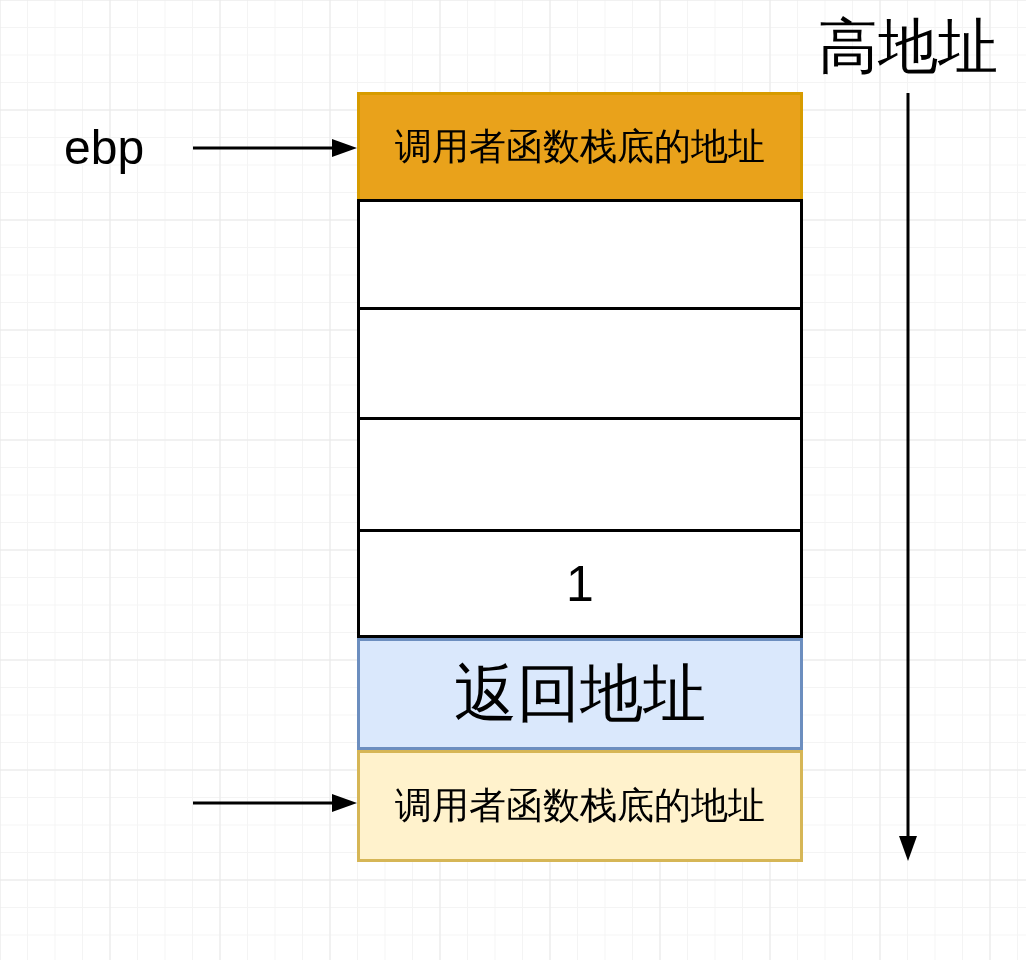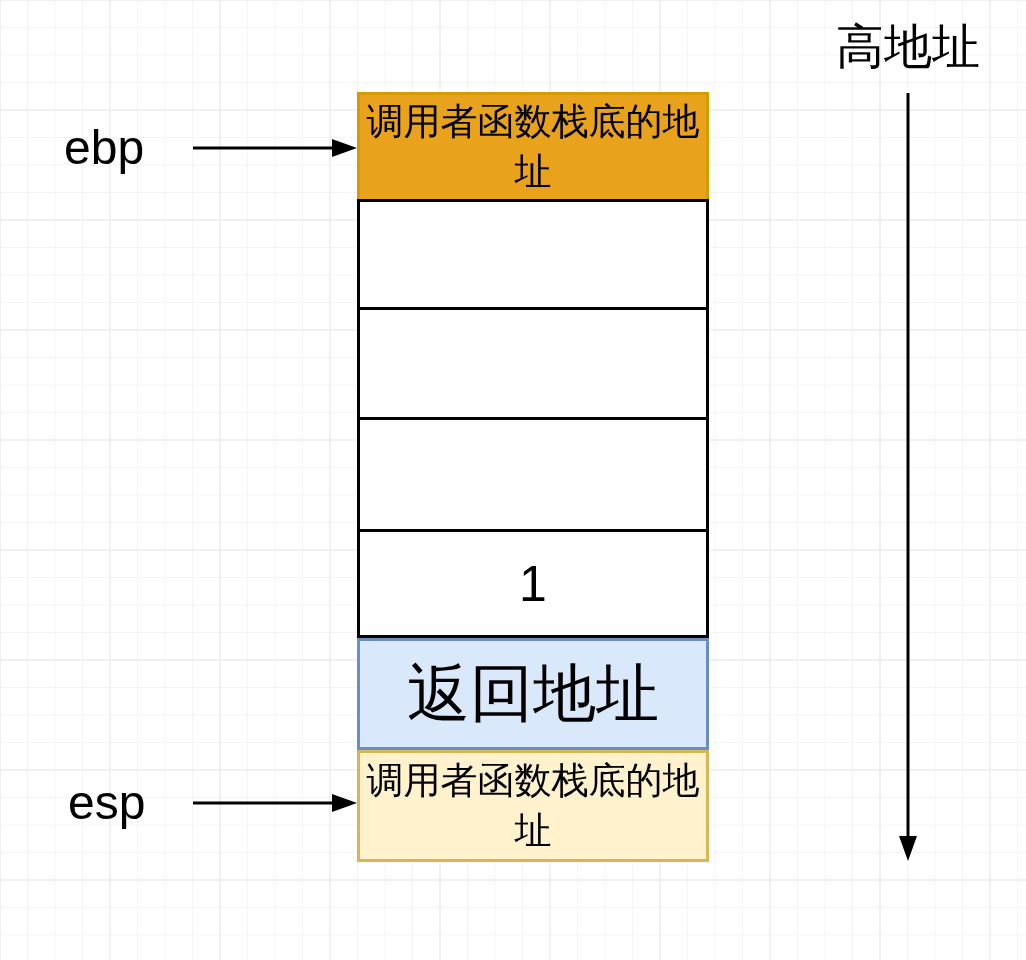--- a/index.html
+++ b/index.html
@@ -20,21 +20,21 @@
       linear-gradient(#f4f4f4 1px, transparent 1px),
       linear-gradient(90deg, #f4f4f4 1px, transparent 1px);
     background-size: 110px 110px, 110px 110px, 27.5px 27.5px, 27.5px 27.5px;
     background-position: -0.5px -0.5px;
   }
 
   
   .cell {
     position: absolute;
     left: 357px;
-    width: 352px;
+    width: 446px;
     box-sizing: border-box;
     display: flex;
     align-items: center;
     justify-content: center;
     color: #000000;
     text-align: center;
   }
   .cell-orange {
     background: #E9A21B;
     border: 3px solid #D79B00;
@@ -66,21 +66,21 @@
     line-height: 54px;
     text-align: right;
   }
 
   
   .addr-label {
     position: absolute;
     left: 808px;
     width: 200px;
     text-align: center;
-    font-size: 48px;
+    font-size: 60px;
     color: #000000;
     line-height: 54px;
   }
 
   .arrow-layer {
     position: absolute;
     left: 0;
     top: 0;
     width: 1026px;
     height: 960px;
@@ -115,21 +115,20 @@
   <div class="cell cell-blue" style="top:638px;height:112px;">
     <span>返回地址</span>
   </div>
 
   <div class="cell cell-yellow" style="top:750px;height:112px;">
     <span>调用者函数栈底的地址</span>
   </div>
 
   <div class="pointer-label" style="left:64px;top:121px;">ebp</div>
 
-  <div class="pointer-label" style="left:68px;top:776px;">esp</div>
 
   <div class="addr-label" style="top:20px;">高地址</div>
 
 
   <svg class="arrow-layer" viewBox="0 0 1026 960">
 
     <g>
       <line x1="193" y1="148" x2="334" y2="148" stroke="#000000" stroke-width="3"></line>
       <polygon points="357,148 332,139 332,157" fill="#000000"></polygon>
     </g>

